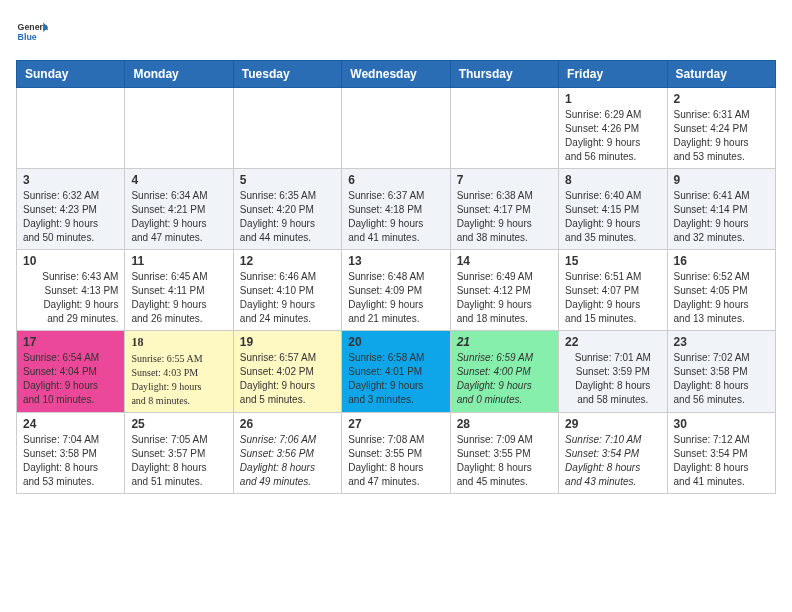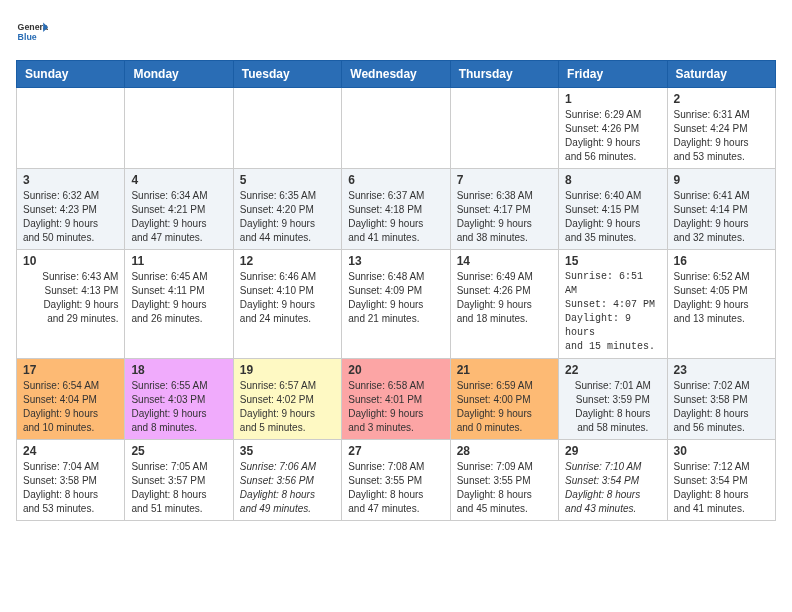--- a/index.html
+++ b/index.html
@@ -205,69 +205,69 @@
         <td>
           <span class="day-number">13</span>
           <div class="day-info" style="white-space: pre-line;">Sunrise: 6:48 AM
 Sunset: 4:09 PM
 Daylight: 9 hours
 and 21 minutes.</div>
         </td>
         <td>
           <span class="day-number">14</span>
           <div class="day-info" style="white-space: pre-line;">Sunrise: 6:49 AM
-Sunset: 4:26 PM
+Sunset: 4:12 PM
 Daylight: 9 hours
 and 18 minutes.</div>
         </td>
         <td>
           <span class="day-number">15</span>
-          <div class="day-info" style="white-space: pre-line; font-family: Liberation Mono, monospace;">Sunrise: 6:51 AM
+          <div class="day-info" style="white-space: pre-line;">Sunrise: 6:51 AM
 Sunset: 4:07 PM
 Daylight: 9 hours
 and 15 minutes.</div>
         </td>
         <td>
           <span class="day-number">16</span>
           <div class="day-info" style="white-space: pre-line;">Sunrise: 6:52 AM
 Sunset: 4:05 PM
 Daylight: 9 hours
 and 13 minutes.</div>
         </td>
       </tr>
       <tr>
-        <td style="background: #fdba74;">
+        <td style="background: #ec4899;">
           <span class="day-number">17</span>
           <div class="day-info" style="white-space: pre-line;">Sunrise: 6:54 AM
 Sunset: 4:04 PM
 Daylight: 9 hours
 and 10 minutes.</div>
         </td>
-        <td style="background: #f0abfc;">
+        <td style="background: #fef9c3; font-family: Liberation Serif, serif;">
           <span class="day-number">18</span>
           <div class="day-info" style="white-space: pre-line;">Sunrise: 6:55 AM
 Sunset: 4:03 PM
 Daylight: 9 hours
 and 8 minutes.</div>
         </td>
         <td style="background: #fef9c3;">
           <span class="day-number">19</span>
           <div class="day-info" style="white-space: pre-line;">Sunrise: 6:57 AM
 Sunset: 4:02 PM
 Daylight: 9 hours
 and 5 minutes.</div>
         </td>
-        <td style="background: #fca5a5;">
+        <td style="background: #0ea5e9;">
           <span class="day-number">20</span>
           <div class="day-info" style="white-space: pre-line;">Sunrise: 6:58 AM
 Sunset: 4:01 PM
 Daylight: 9 hours
 and 3 minutes.</div>
         </td>
-        <td style="background: #fdba74;">
+        <td style="background: #86efac; font-style: italic;">
           <span class="day-number">21</span>
           <div class="day-info" style="white-space: pre-line;">Sunrise: 6:59 AM
 Sunset: 4:00 PM
 Daylight: 9 hours
 and 0 minutes.</div>
         </td>
         <td style="background: rgb(240, 244, 248);">
           <span class="day-number">22</span>
           <div class="day-info" style="white-space: pre-line; text-align: center;">Sunrise: 7:01 AM
 Sunset: 3:59 PM
@@ -291,21 +291,21 @@
 and 53 minutes.</div>
         </td>
         <td>
           <span class="day-number">25</span>
           <div class="day-info" style="white-space: pre-line;">Sunrise: 7:05 AM
 Sunset: 3:57 PM
 Daylight: 8 hours
 and 51 minutes.</div>
         </td>
         <td>
-          <span class="day-number">35</span>
+          <span class="day-number">26</span>
           <div class="day-info" style="white-space: pre-line; font-style: italic;">Sunrise: 7:06 AM
 Sunset: 3:56 PM
 Daylight: 8 hours
 and 49 minutes.</div>
         </td>
         <td>
           <span class="day-number">27</span>
           <div class="day-info" style="white-space: pre-line;">Sunrise: 7:08 AM
 Sunset: 3:55 PM
 Daylight: 8 hours

